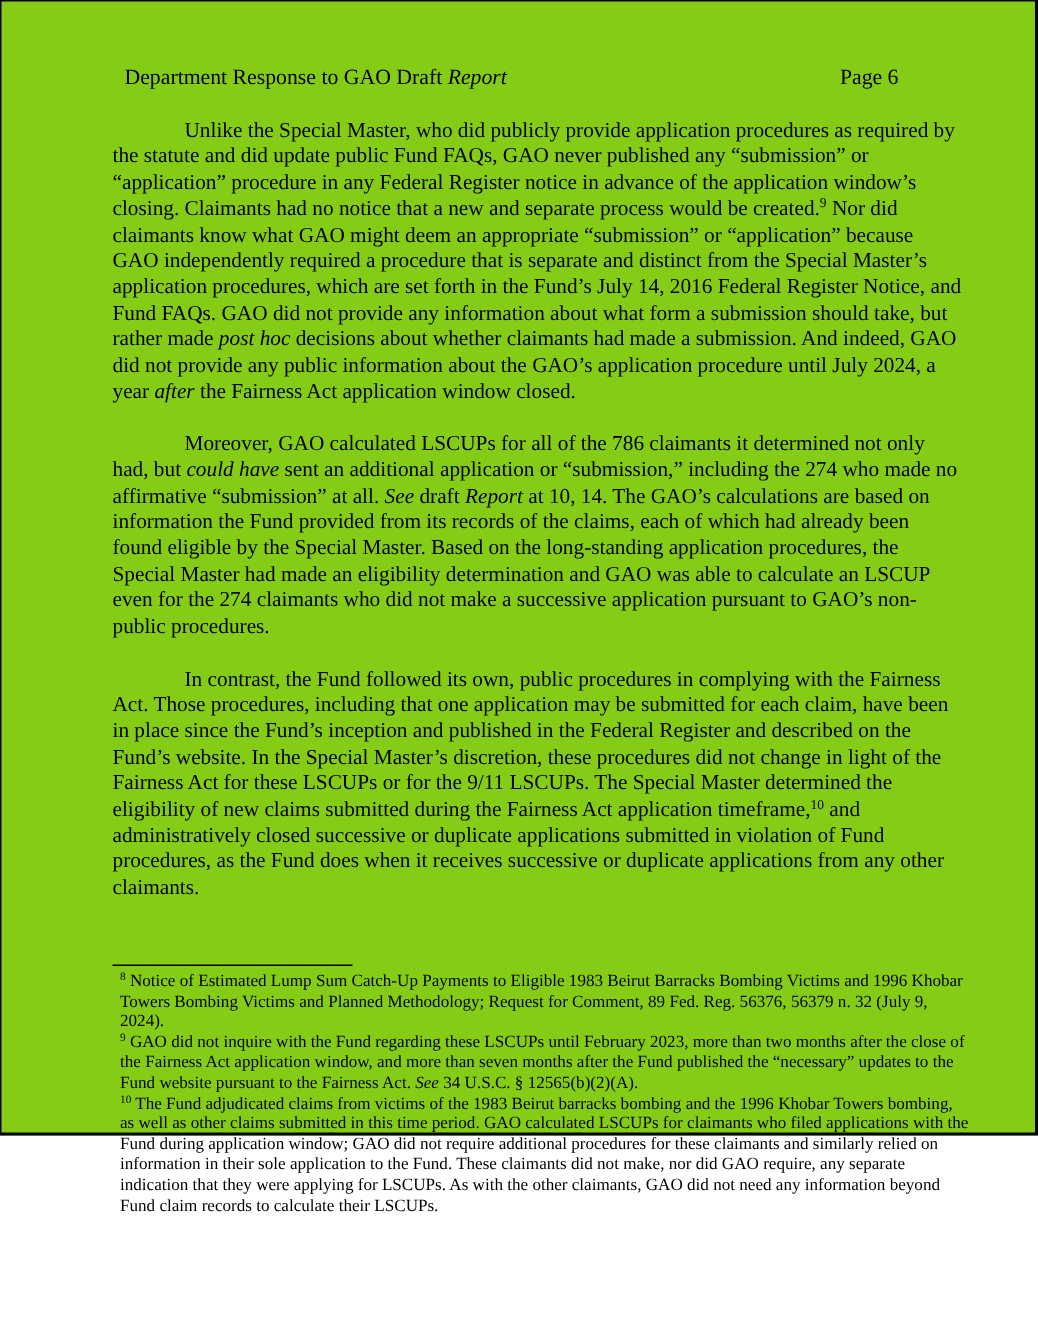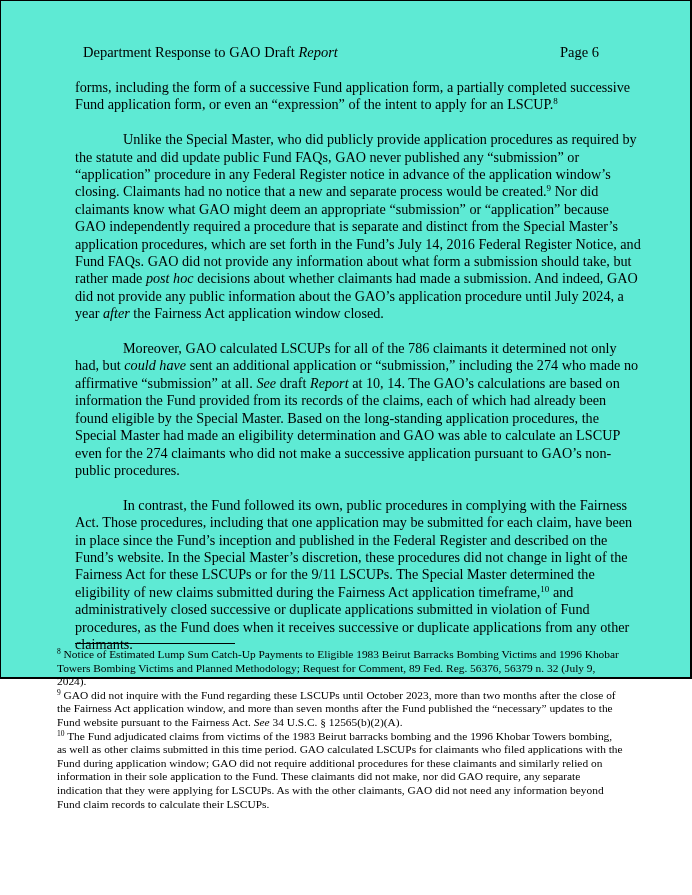--- a/index.html
+++ b/index.html
@@ -1,23 +1,23 @@
 <!DOCTYPE html>
 <html><head>
 <meta charset="utf-8">
 <style>
   html, body { margin: 0; padding: 0; background: #ffffff; }
   body { width: 692px; height: 895px; overflow: hidden; }
   .page {
     position: relative;
-    width: 692px; height: 679px;
+    width: 692px; height: 757px;
     box-sizing: border-box;
     border: 1px solid #000;
     border-right-width: 2px; border-bottom-width: 2px;
-    background: #5eead4;
+    background: #84cc16;
     font-family: "Liberation Serif", serif;
     color: #000;
   }
   .header {
     position: absolute; left: 82px; top: 42px; width: 516px;
     font-size: 14.5px; line-height: 18px;
   }
   .header .title { position: absolute; left: 0; top: 0; white-space: nowrap; }
   .header .pageno { position: absolute; right: 0; top: 0; white-space: nowrap; }
   .body {
@@ -26,49 +26,48 @@
   }
   .body p { margin: 0 0 17.4px 0; text-align: left; }
   .body p.indent { text-indent: 48px; }
   .body p.cont { text-indent: 0; }
   sup { font-size: 9px; line-height: 0; vertical-align: 5px; }
   .fn-rule {
     position: absolute; left: 74px; top: 642px; width: 160px; height: 0;
     border-top: 1px solid #000;
   }
   .footnotes {
-    position: absolute; left: 56px; top: 647px; width: 566px;
+    position: absolute; left: 79px; top: 647px; width: 566px;
     font-size: 11.4px; line-height: 13.6px;
   }
   .footnotes p { margin: 0; }
   .footnotes sup { font-size: 7.5px; vertical-align: 4px; }
   i { font-style: italic; }
 </style>
 </head>
 <body>
 
 <div class="page">
 
   <div class="header">
     <span class="title"><span>Department Response to GAO Draft </span><i>Report</i></span>
     <span class="pageno">Page 6</span>
   </div>
 
   <div class="body">
-    <p class="cont"><span>forms, including the form of a successive Fund application form, a partially completed successive Fund application form, or even an “expression” of the intent to apply for an LSCUP.</span><sup>8</sup></p>
 
     <p class="indent"><span>Unlike the Special Master, who did publicly provide application procedures as required by the statute and did update public Fund FAQs, GAO never published  any “submission” or “application” procedure in any Federal Register notice in advance of the application window’s closing.  Claimants had no notice that a new and separate process would be created.</span><sup>9</sup><span>  Nor did claimants know what GAO might deem an appropriate “submission” or “application” because GAO independently required a procedure that is separate and distinct from the Special Master’s application procedures, which are set forth in the Fund’s July 14, 2016 Federal Register Notice, and Fund FAQs.  GAO did not provide any information about what form a submission should take, but rather made </span><i>post hoc</i><span> decisions about whether claimants had made a submission.  And indeed, GAO did not provide any public information about the GAO’s application procedure until July 2024, a year </span><i>after</i><span> the Fairness Act application window closed.</span></p>
 
     <p class="indent"><span>Moreover, GAO calculated LSCUPs for all of the 786 claimants it determined not only had, but </span><i>could have</i><span> sent an additional application or “submission,” including the 274 who made no affirmative “submission” at all.  </span><i>See</i><span> draft </span><i>Report</i><span> at 10, 14.  The GAO’s calculations are based on information the Fund provided from its records of the claims, each of which had already been found eligible by the Special Master.  Based on the long-standing application procedures, the Special Master had made an eligibility determination and GAO was able to calculate an LSCUP even for the 274 claimants who did not make a successive application pursuant to GAO’s non-public procedures.</span></p>
 
     <p class="indent"><span>In contrast, the Fund followed its own, public procedures in complying with the Fairness Act.  Those procedures, including that one application may be submitted for each claim, have been in place since the Fund’s inception and published in the Federal Register and described on the Fund’s website.  In the Special Master’s discretion, these procedures did not change in light of the Fairness Act for these LSCUPs or for the 9/11 LSCUPs.  The Special Master determined the eligibility of new claims submitted during the Fairness Act application timeframe,</span><sup>10</sup><span> and administratively closed successive or duplicate applications submitted in violation of Fund procedures, as the Fund does when it receives successive or duplicate applications from any other claimants.</span></p>
 
   </div>
 
   <div class="fn-rule"></div>
 
   <div class="footnotes">
     <p><sup>8</sup><span> Notice of Estimated Lump Sum Catch-Up Payments to Eligible 1983 Beirut Barracks Bombing Victims and 1996 Khobar Towers Bombing Victims and Planned Methodology; Request for Comment, 89 Fed. Reg. 56376, 56379 n. 32 (July 9, 2024).</span></p>
-    <p><sup>9</sup><span> GAO did not inquire with the Fund regarding these LSCUPs until October 2023, more than two months after the close of the Fairness Act application window, and more than seven months after the Fund published the “necessary” updates to the Fund website pursuant to the Fairness Act.  </span><i>See</i><span> 34 U.S.C. § 12565(b)(2)(A).</span></p>
+    <p><sup>9</sup><span> GAO did not inquire with the Fund regarding these LSCUPs until February 2023, more than two months after the close of the Fairness Act application window, and more than seven months after the Fund published the “necessary” updates to the Fund website pursuant to the Fairness Act.  </span><i>See</i><span> 34 U.S.C. § 12565(b)(2)(A).</span></p>
     <p><sup>10</sup><span> The Fund adjudicated claims from victims of the 1983 Beirut barracks bombing and the 1996 Khobar Towers bombing, as well as other claims submitted in this time period.  GAO calculated LSCUPs for claimants who filed applications with the Fund during application window; GAO did not require additional procedures for these claimants and similarly relied on information in their sole application to the Fund.  These claimants did not make, nor did GAO require, any separate indication that they were applying for LSCUPs.  As with the other claimants, GAO did not need any information beyond Fund claim records to calculate their LSCUPs.</span></p>
   </div>
 
 </div>
 
 </body></html>

